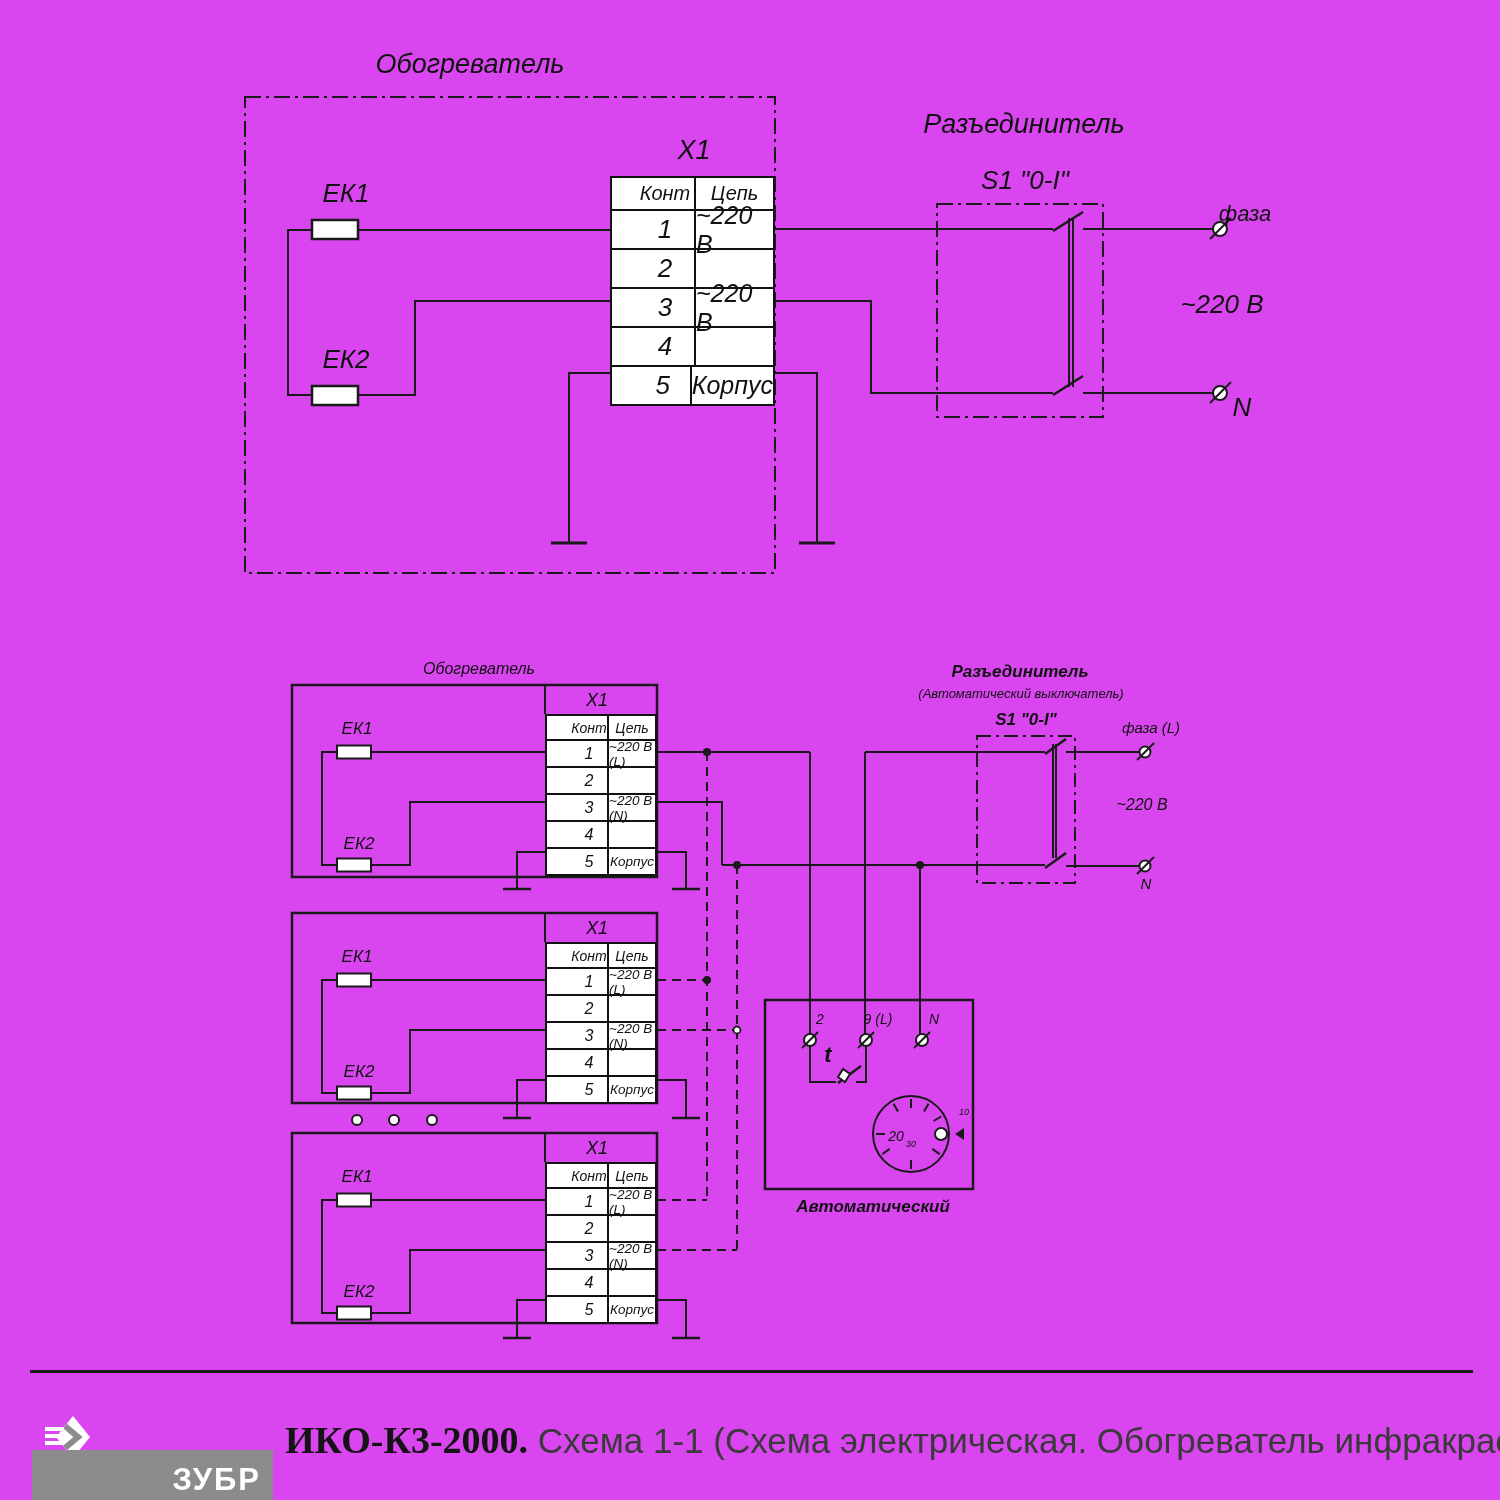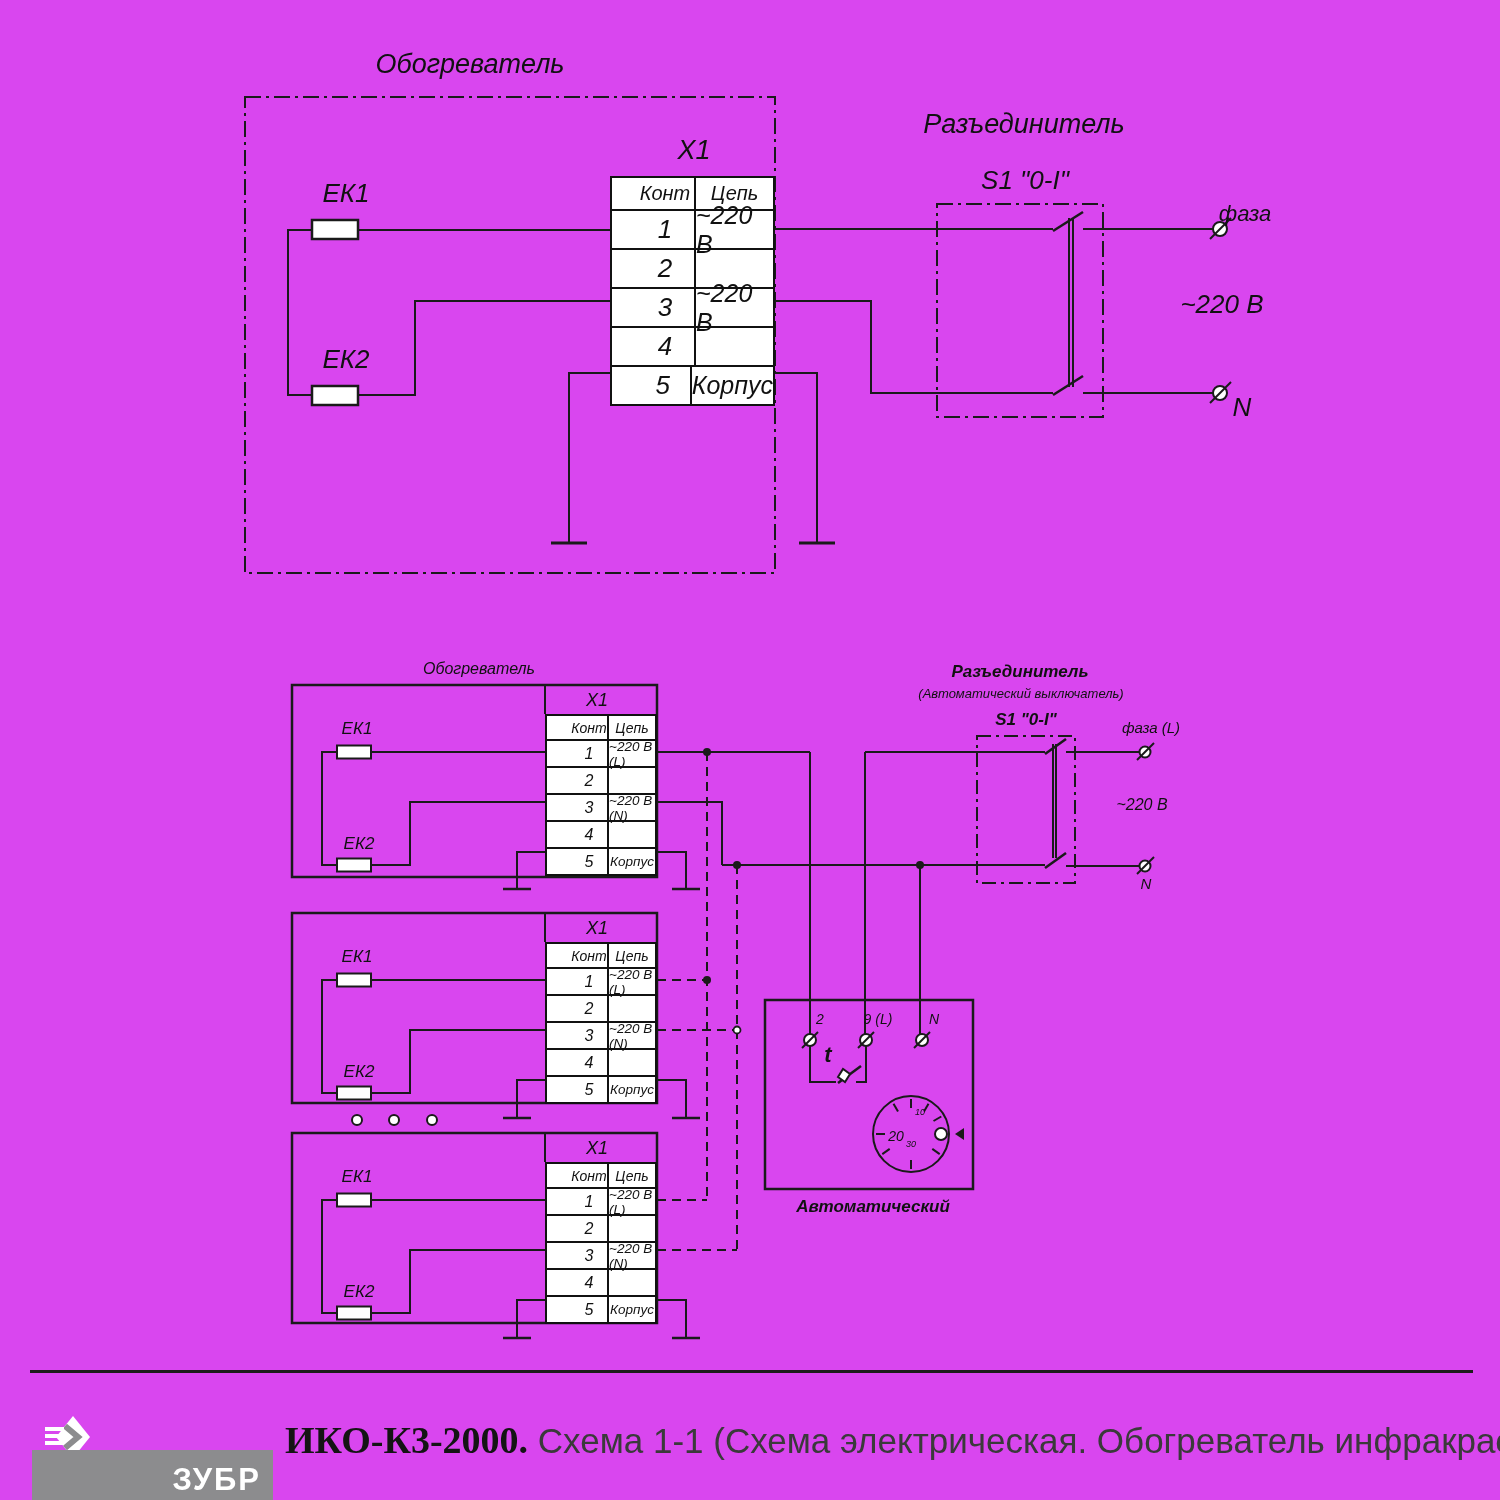--- a/index.html
+++ b/index.html
@@ -295,21 +295,21 @@
   <div class="lbl bold" style="left:1026px;top:711px;font-size:17px;">S1 "0-I"</div>
   <div class="lbl" style="left:1151px;top:720px;font-size:15px;">фаза (L)</div>
   <div class="lbl" style="left:1142px;top:797px;font-size:16px;">~220 В</div>
   <div class="lbl" style="left:1146px;top:876px;font-size:15px;">N</div>
 
   <div class="lbl bold" style="left:873px;top:1198px;font-size:17px;">Автоматический</div>
   <div class="lbl" style="left:820px;top:1012px;font-size:14px;">2</div>
   <div class="lbl" style="left:878px;top:1012px;font-size:14px;">9 (L)</div>
   <div class="lbl" style="left:934px;top:1012px;font-size:14px;">N</div>
   <div class="lbl bold" style="left:828px;top:1044px;font-size:22px;">t</div>
-  <div class="lbl" style="left:920px;top:1108px;font-size:9px;">10</div>
+  <div class="lbl" style="left:964px;top:1108px;font-size:9px;">10</div>
   <div class="lbl" style="left:896px;top:1129px;font-size:14px;">20</div>
   <div class="lbl" style="left:911px;top:1140px;font-size:9px;">30</div>
 
   <div class="tbl tbl-sm" style="left:545px;top:714px;">
     <div class="trow hdr">
         <div class="cell c-n">Конт</div>
         <div class="cell c-v">Цепь</div>
       </div>
     <div class="trow">
         <div class="cell c-n">1</div>

